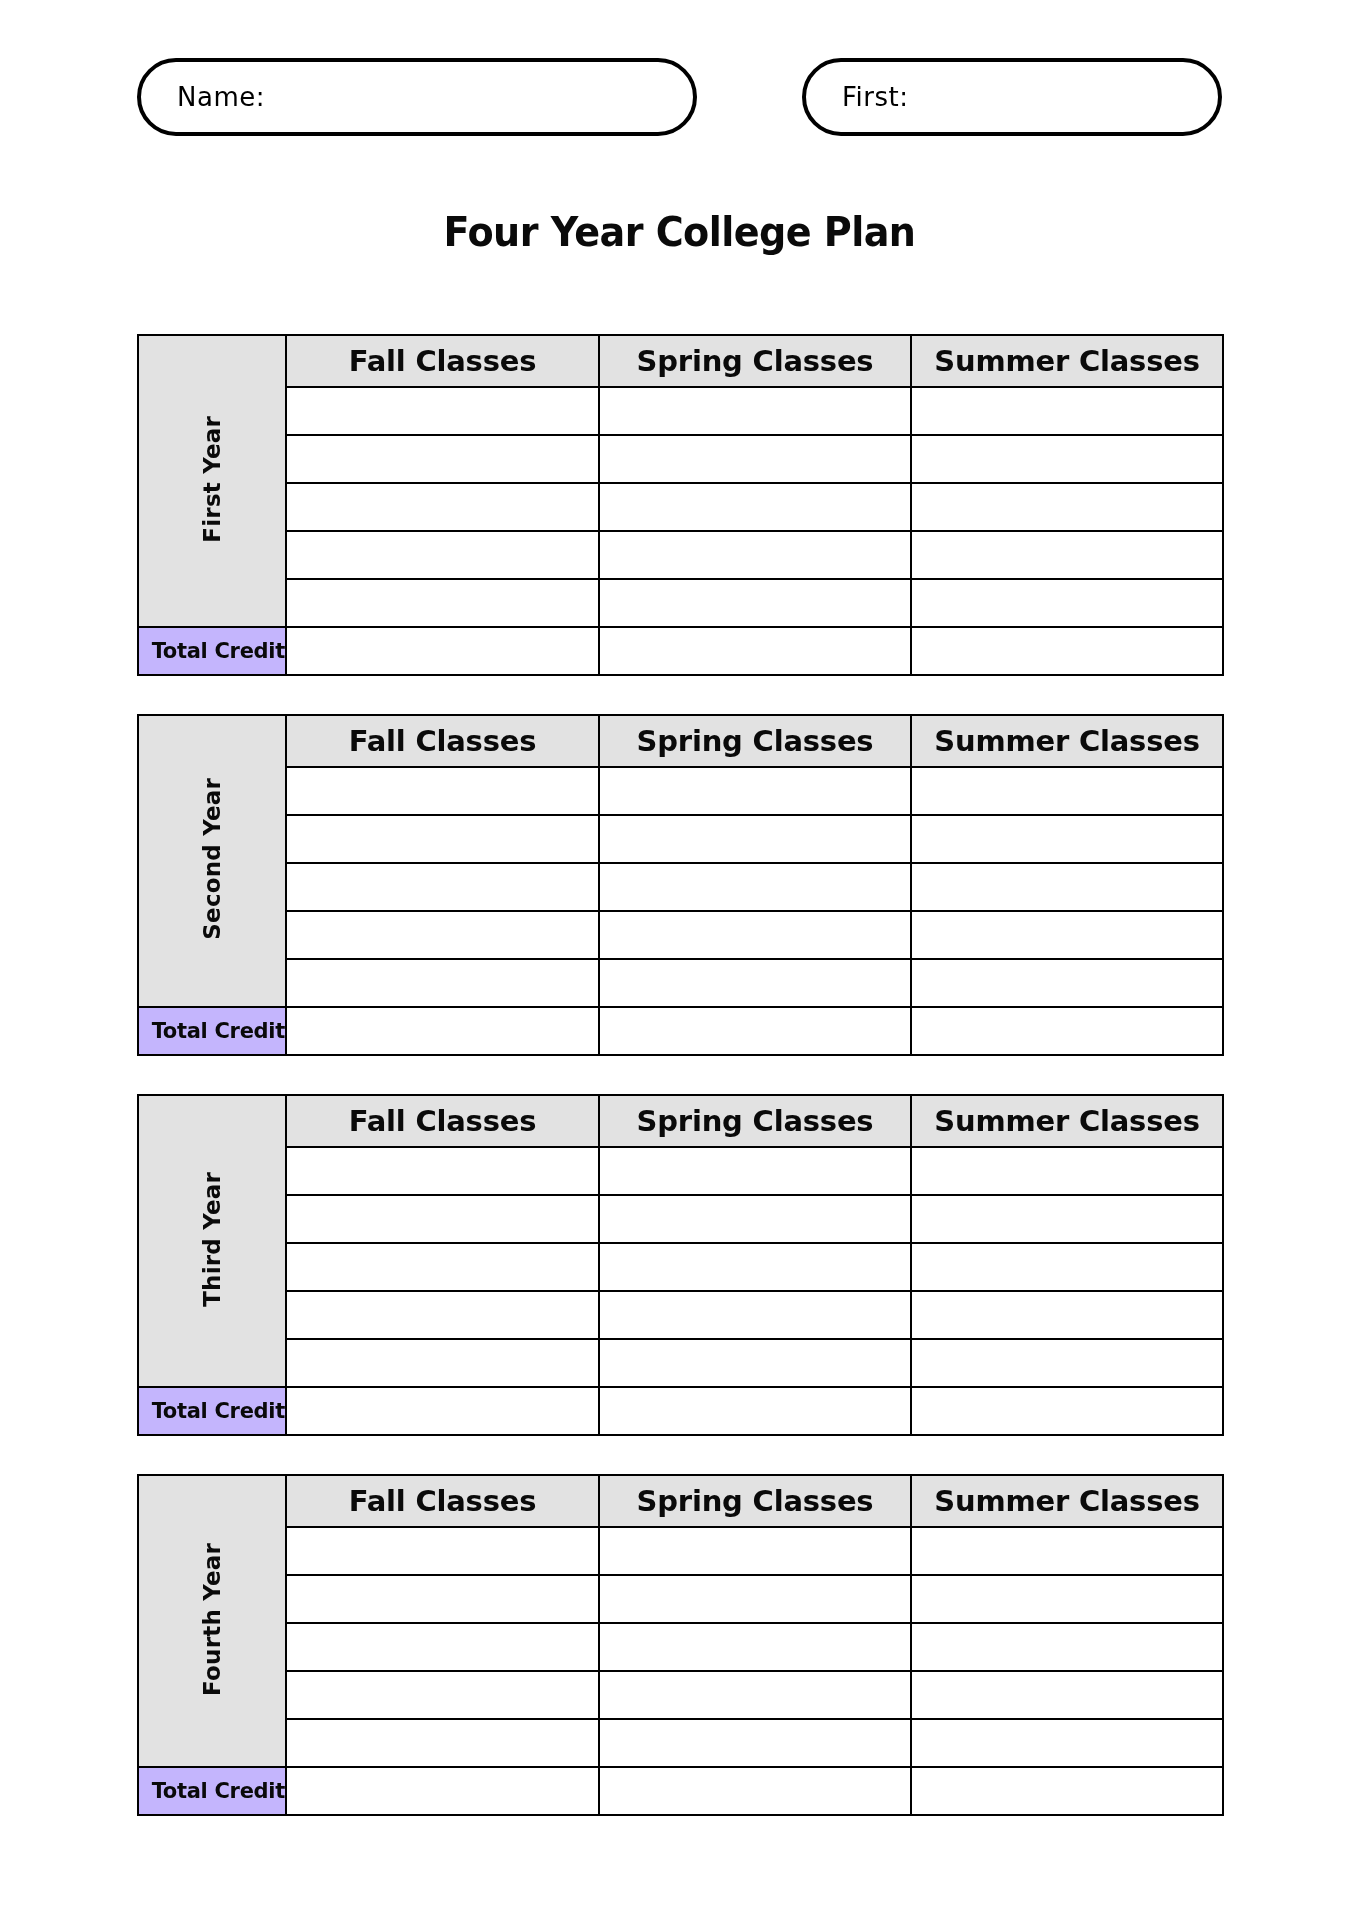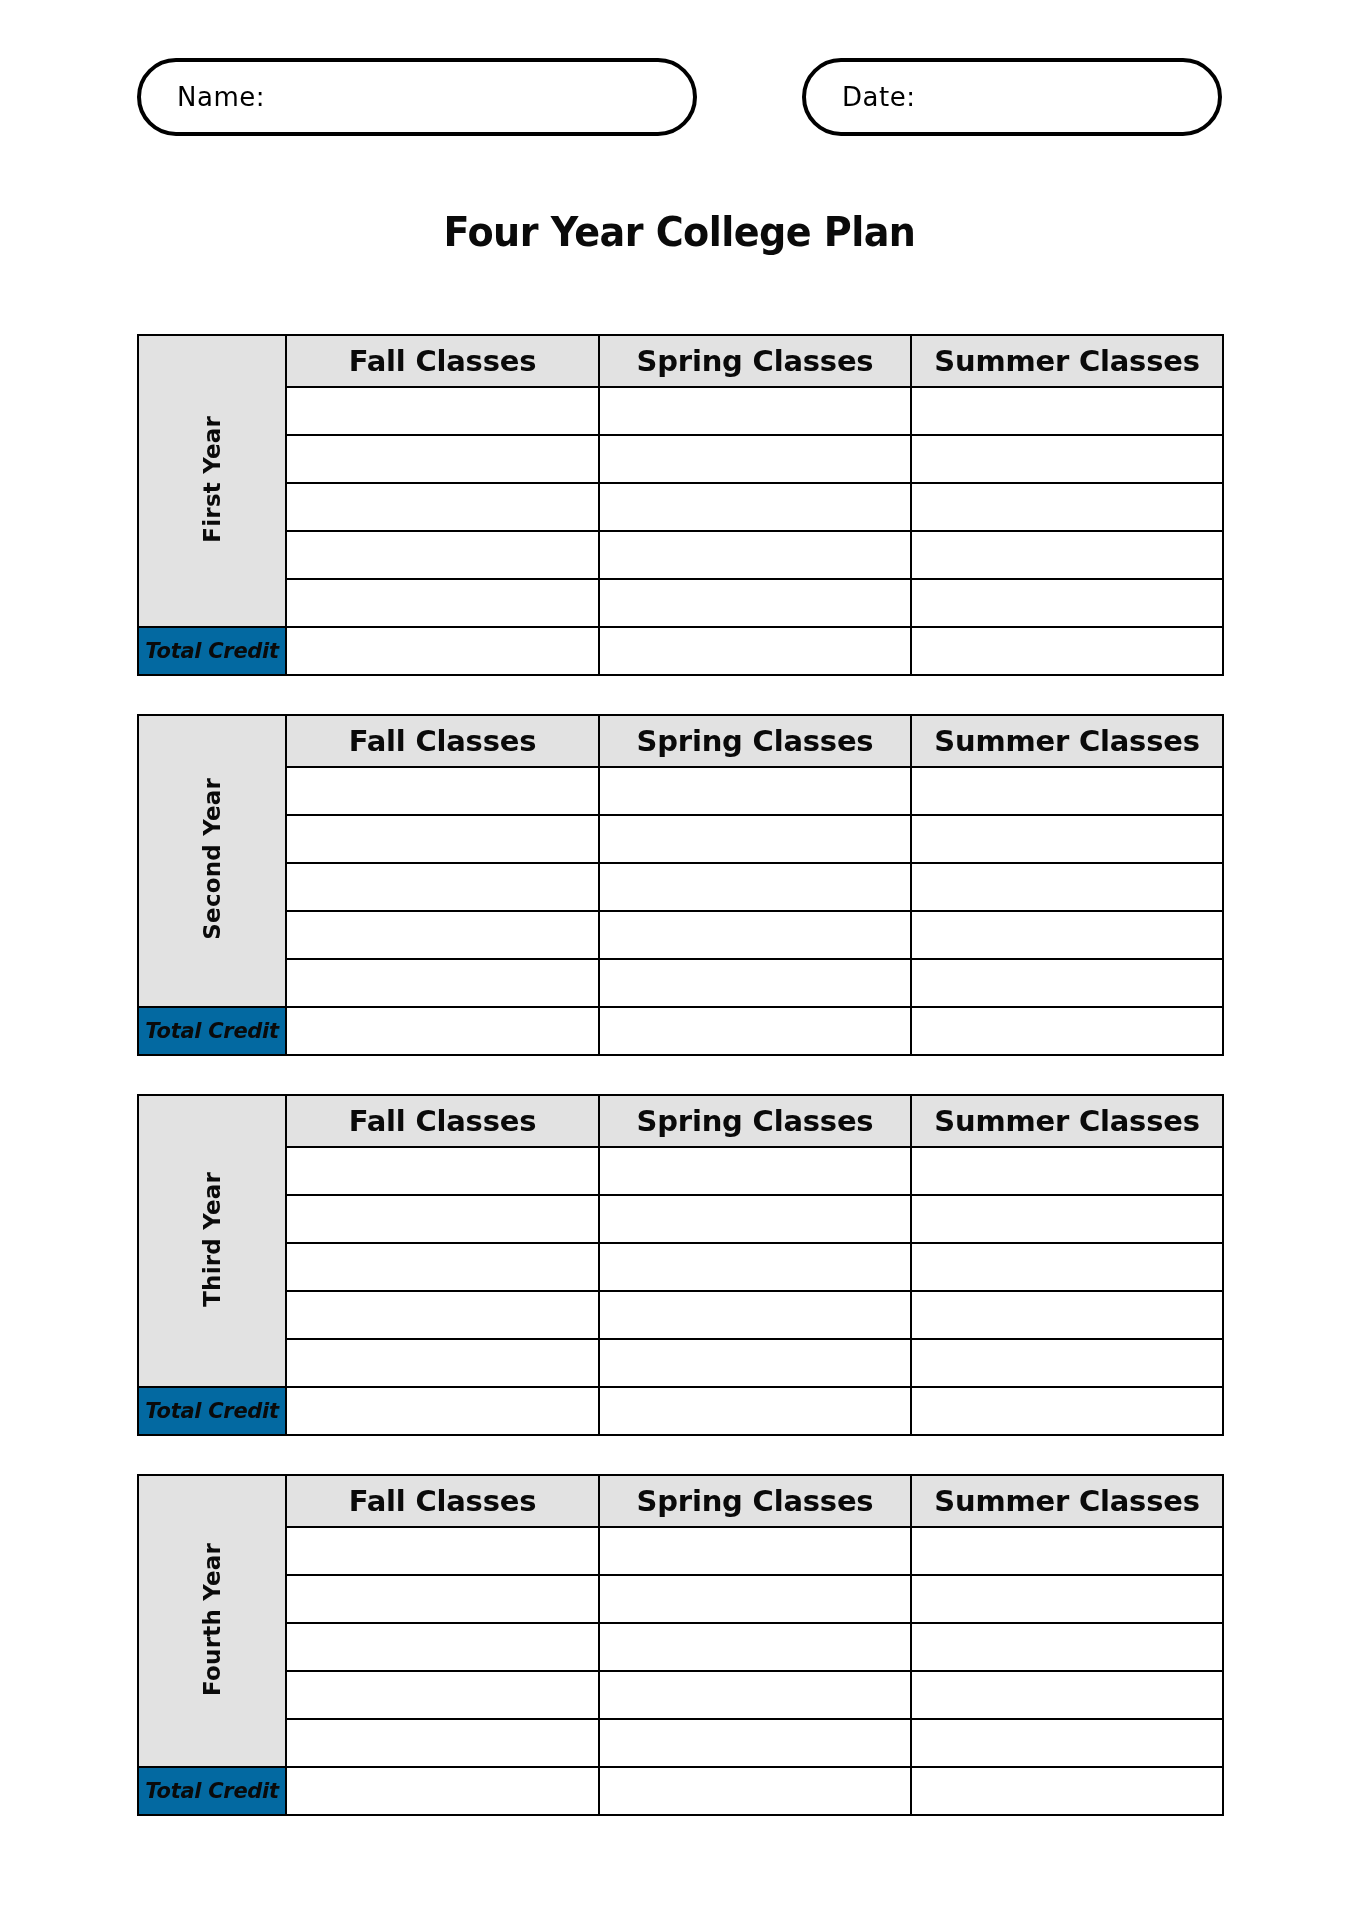--- a/index.html
+++ b/index.html
@@ -133,49 +133,48 @@
     color: #0a0a0a;
   }
 
   .entry-cell {
     height: 48px;
     background: #ffffff;
   }
 
   .total-label {
     height: 48px;
-    background: #0369a1;
-    text-align: center;
+    background: #c4b5fd;
+    text-align: right;
     vertical-align: middle;
     font-family: "DejaVu Sans", sans-serif;
     font-size: 21px;
     font-weight: 700;
     letter-spacing: -0.3px;
     color: #0a0a0a;
     white-space: nowrap;
-    font-style: italic;
   }
   .total-cell {
     height: 48px;
     background: #ffffff;
   }
 </style>
 </head>
 <body>
 
 <div class="page">
 
   <div class="fields-row">
 
     <div class="pill pill-name">
       <span class="pill-label">Name:</span>
     </div>
 
     <div class="pill pill-date">
-      <span class="pill-label">Date:</span>
+      <span class="pill-label">First:</span>
     </div>
 
   </div>
 
   <div class="page-title">Four Year College Plan</div>
 
   <div class="tables">
 
   <table class="year-table">
         <colgroup>

